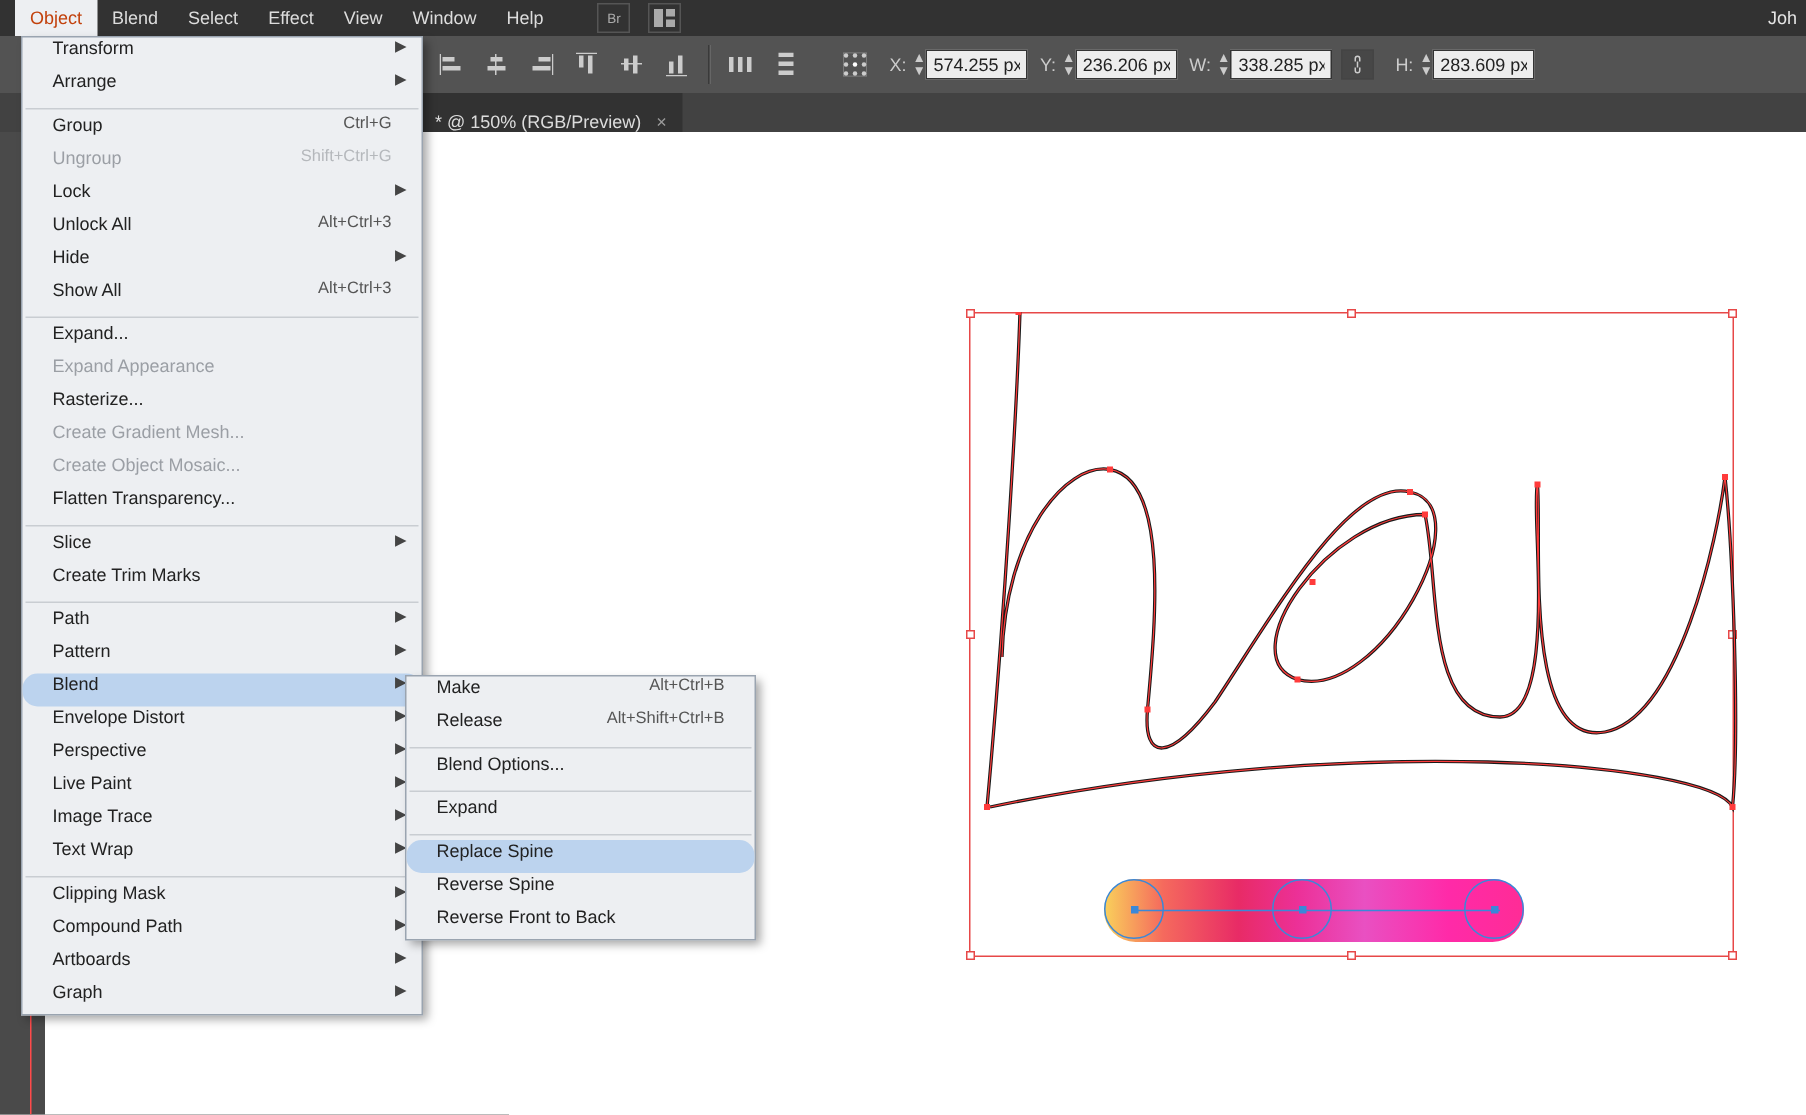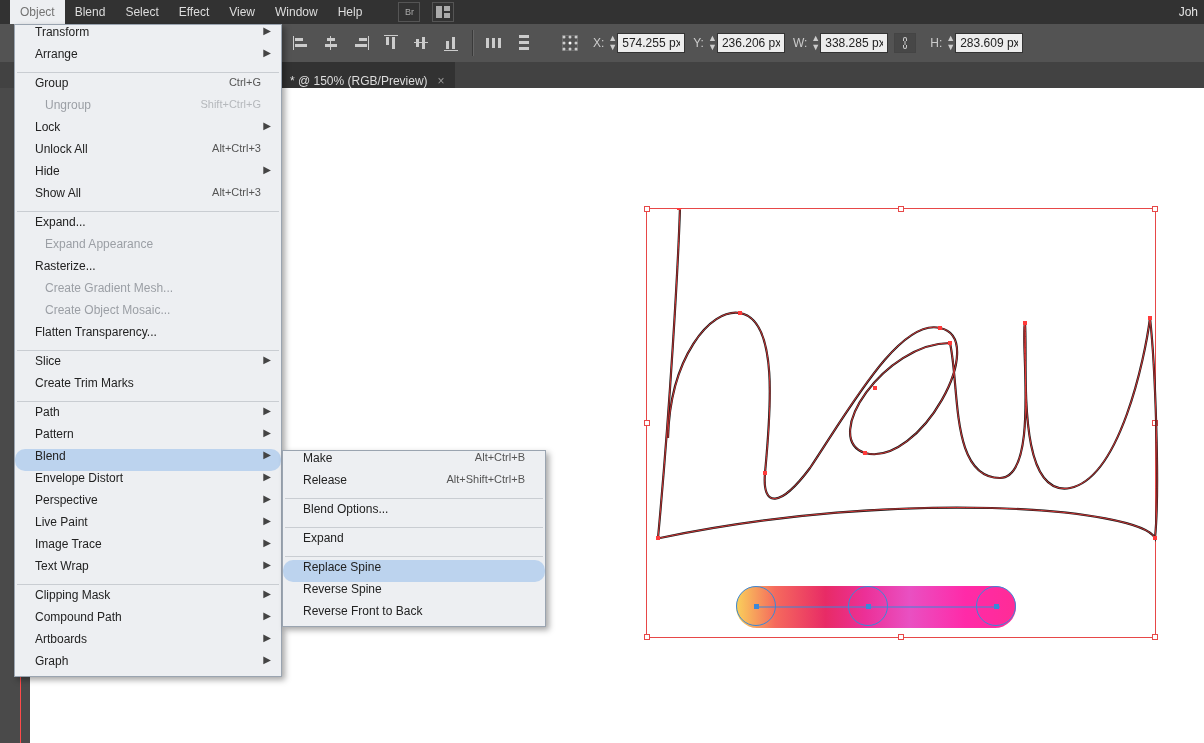--- a/index.html
+++ b/index.html
@@ -2,21 +2,21 @@
 <html><head>
 <meta charset="utf-8">
 <style>
 * { margin: 0; padding: 0; box-sizing: border-box; font-family: "Segoe UI", Tahoma, sans-serif; font-size: 12px; }
 body { background: #4a4a4a; width: 1204px; height: 743px; overflow: hidden; position: relative; }
 
 
 .menubar { background: #323232; height: 24px; display: flex; align-items: center; color: #ddd; position: relative; z-index: 2; }
 .logo { width: 10px; }
 .menubar-item { padding: 0 10px; height: 24px; line-height: 24px; cursor: default; }
-.menubar-item.open { background: #edeff2; color: #737373; }
+.menubar-item.open { background: #edeff2; color: #c2410c; }
 .menubar-spacer { flex: 1; }
 .menubar-right { padding: 0 6px; color: #e5e5e5; margin-left: 14px; }
 .menubar-icon { width: 22px; height: 20px; border: 1px solid #555; margin: 0 6px; display: inline-flex; align-items: center; justify-content: center; color: #aaa; font-size: 9px; }
 
 
 .controlbar { background: #535353; height: 38px; display: flex; align-items: center; color: #ddd; font-size: 11px; position: relative; z-index: 1; }
 .ctl-btn { width: 26px; height: 24px; margin: 0 2px; display: inline-flex; align-items: center; justify-content: center; color: #ccc; }
 .ctl-sep { width: 1px; height: 26px; background: #3a3a3a; margin: 0 6px; box-shadow: 1px 0 0 #666; }
 .ctl-lbl { color: #ccc; margin: 0 4px 0 8px; }
 .ctl-input { background: #ededed; border: 1px solid #333; color: #222; width: 68px; height: 20px; padding: 0 4px; font-size: 12px; }
@@ -28,29 +28,29 @@
 .doctab .x { color: #999; }
 
 
 .canvas-wrap { position: absolute; top: 88px; left: 30px; right: 0; bottom: 0; background: #fff; }
 .leftgutter { position: absolute; left: 0; top: 88px; bottom: 0; width:30px; background:#4a4a4a; }
 .leftline { position: absolute; left: 20px; top: 88px; bottom:0; width:1px; background:#ff4a4a; }
 
 
 .dropdown { position: absolute; top: 24px; left: 14px; width: 268px; background: #edeff2; border: 1px solid #9aa4b0; box-shadow: 3px 3px 6px rgba(0,0,0,0.35); z-index: 10; }
 .dm-item { height: 22px; display: flex; align-items: flex-start; padding: 0 20px 0 20px; color: #222; cursor: default; position: relative; }
-.dm-item.disabled { color: #9b9fa5; margin-left: 10px; }
+.dm-item.disabled { color: #9b9fa5; }
 .dm-item.highlight { background: #bcd3ee; border-radius: 10px; }
 .dm-item .label { flex: 1; }
 .dm-item .shortcut { color: #555; font-size: 11px; }
 .dm-item.disabled .shortcut { color: #b5b8bc; }
 .dm-item .arrow { position: absolute; right: 10px; font-size: 10px; color: #444; }
 .dm-sep { height: 1px; background: #c9cdd2; margin: 3px 2px; }
 
-.submenu { position: absolute; top: 450px; left: 282px; width: 264px; background: #edeff2; border: 1px solid #9aa4b0; box-shadow: 3px 3px 6px rgba(0,0,0,0.35); z-index: 11; }
+.submenu { position: absolute; top: 450px; left: 270px; width: 234px; background: #edeff2; border: 1px solid #9aa4b0; box-shadow: 3px 3px 6px rgba(0,0,0,0.35); z-index: 11; }
 
 
 .artwork { position: absolute; top: 208px; left: 650px; width: 508px; height: 430px; }
 .sel-box { position: absolute; border: 1px solid #e74848; }
 .sel-box.outer { left: -4px; top: 0px; width: 510px; height: 430px; }
 .handle { position: absolute; width: 6px; height: 6px; background: #fff; border: 1px solid #e74848; }
 .blend-shape { position: absolute; top: 378px; left: 86px; width: 280px; height: 42px; border-radius: 22px; background: linear-gradient(90deg, #f9d15b 0%, #f56a5d 14%, #e82b66 32%, #ec3097 46%, #e950c2 62%, #ff2aa8 82%, #ff2c96 100%); }
 .blend-sub { position: absolute; width: 40px; height: 40px; border-radius: 50%; border: 1px solid #3a88d8; }
 .blend-pt { position:absolute; width:5px; height:5px; background:#3a88d8; }
 

